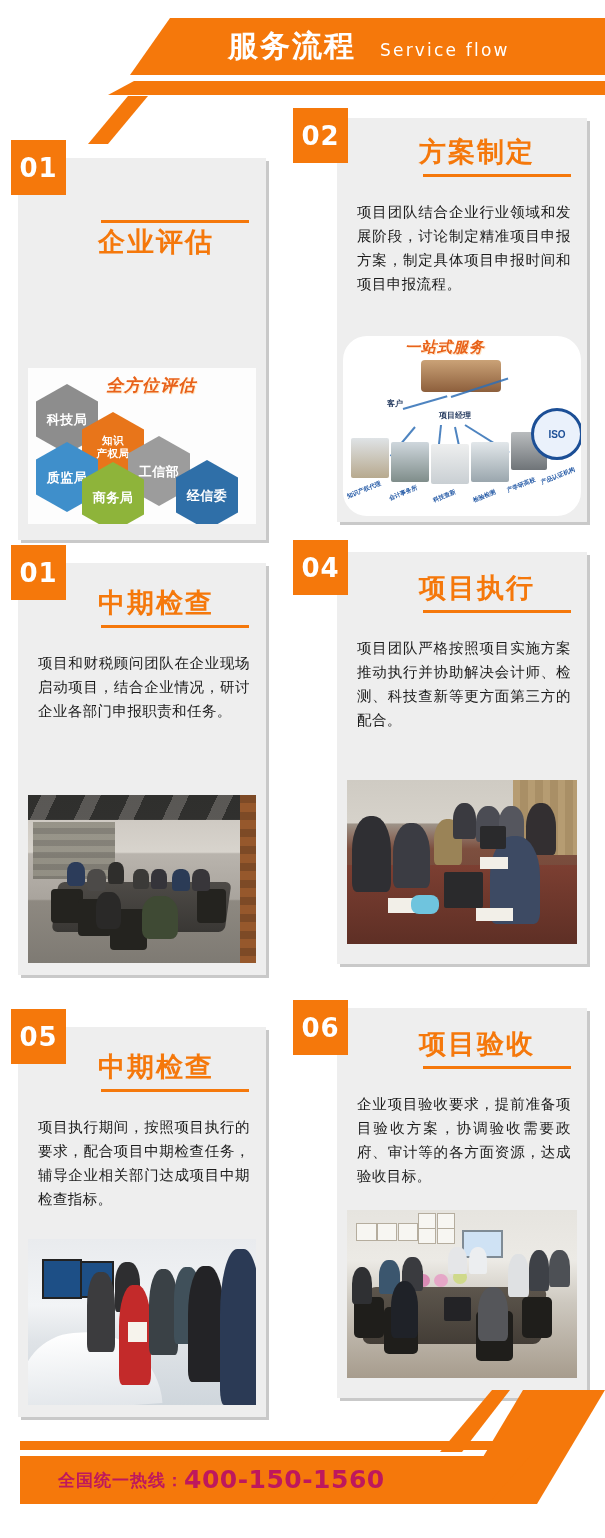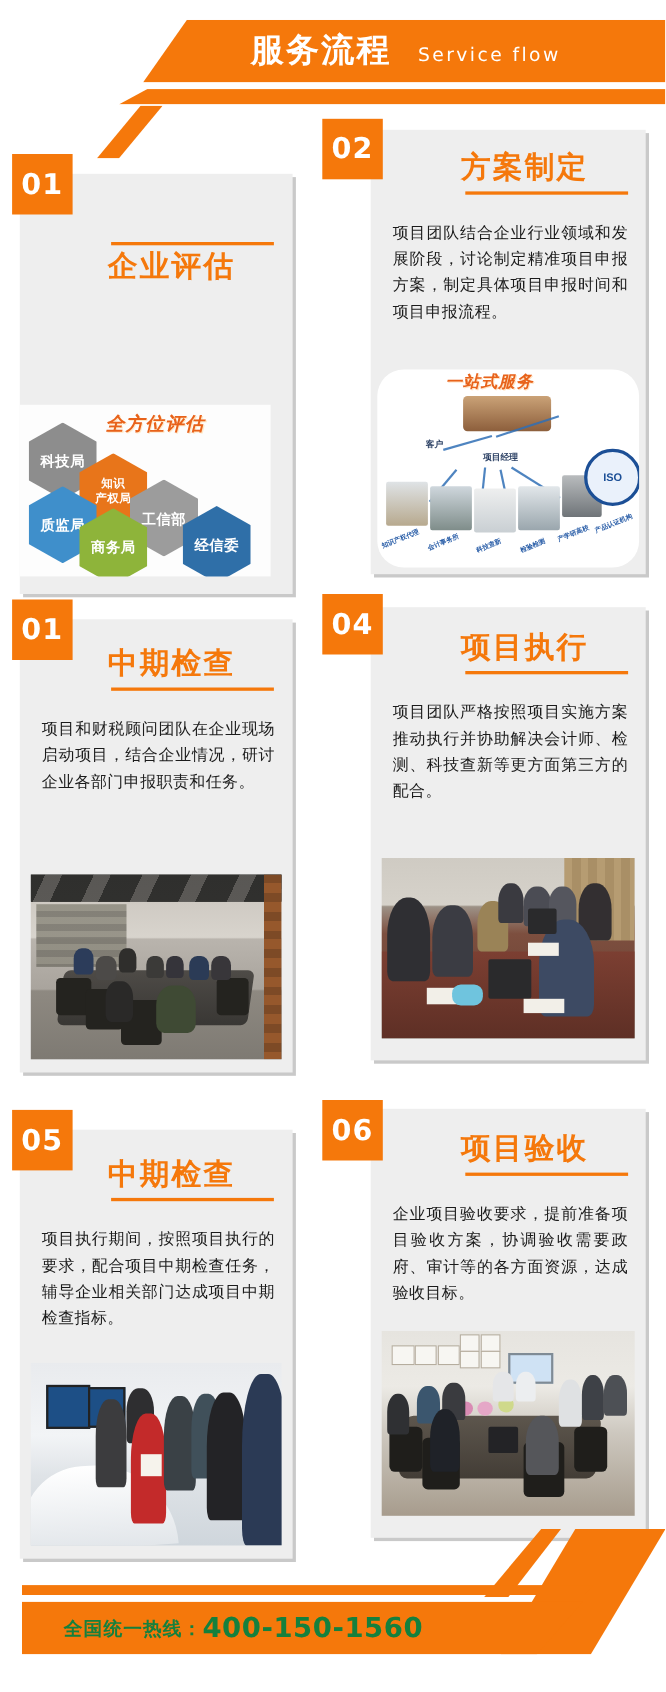--- a/index.html
+++ b/index.html
@@ -183,21 +183,21 @@
     position:absolute;left:455px;top:1390px;width:150px;height:114px;
     background:#F5780B;
     clip-path:polygon(68px 0,150px 0,82px 114px,0 114px);
   }
   .ftr-diag2{
     position:absolute;left:440px;top:1390px;width:70px;height:62px;
     background:#F5780B;
     clip-path:polygon(52px 0,70px 0,22px 62px,0 62px);
   }
   .ftr-text{
-    position:absolute;left:58px;top:1466px;color:#15803d;
+    position:absolute;left:58px;top:1466px;color:#be185d;
     font-size:17px;font-weight:bold;letter-spacing:1px;line-height:28px;
   }
   .ftr-num{
     font-size:25px;font-weight:bold;letter-spacing:0.5px;
     font-family:"DejaVu Sans",sans-serif;vertical-align:-2px;
   }
 </style>
 </head>
 <body>
 
@@ -208,21 +208,21 @@
     <div class="hdr-stripe"></div>
     <div class="hdr-tail"></div>
     <div class="hdr-title">服务流程</div>
     <div class="hdr-sub">Service flow</div>
   </div>
 
   <div class="card" style="left:18px;top:158px;width:248px;height:382px;">
     <div class="card-title" style="left:80px;top:22px;margin-top:44px;">企业评估</div>
     <div class="title-rule" style="left:83px;top:62px;width:148px;"></div>
 
-    <div class="hexwrap" style="left:0;top:210px;width:228px;height:156px;">
+    <div class="hexwrap" style="left:10px;top:210px;width:228px;height:156px;">
       <div class="hex-title" style="left:78px;top:6px;">全方位评估</div>
       <div class="hex" style="left:8px;top:16px;background:#8d8d8d;">科技局</div>
       <div class="hex" style="left:54px;top:44px;background:#e8751a;font-size:10.5px;">知识<br>产权局</div>
       <div class="hex" style="left:8px;top:74px;background:#3f8fcb;">质监局</div>
       <div class="hex" style="left:100px;top:68px;background:#9c9c9c;">工信部</div>
       <div class="hex" style="left:54px;top:94px;background:#8eb43a;">商务局</div>
       <div class="hex" style="left:148px;top:92px;background:#2f6fa8;">经信委</div>
     </div>
     <div class="badge" style="left:-7px;top:-18px;">01</div>
   </div>

